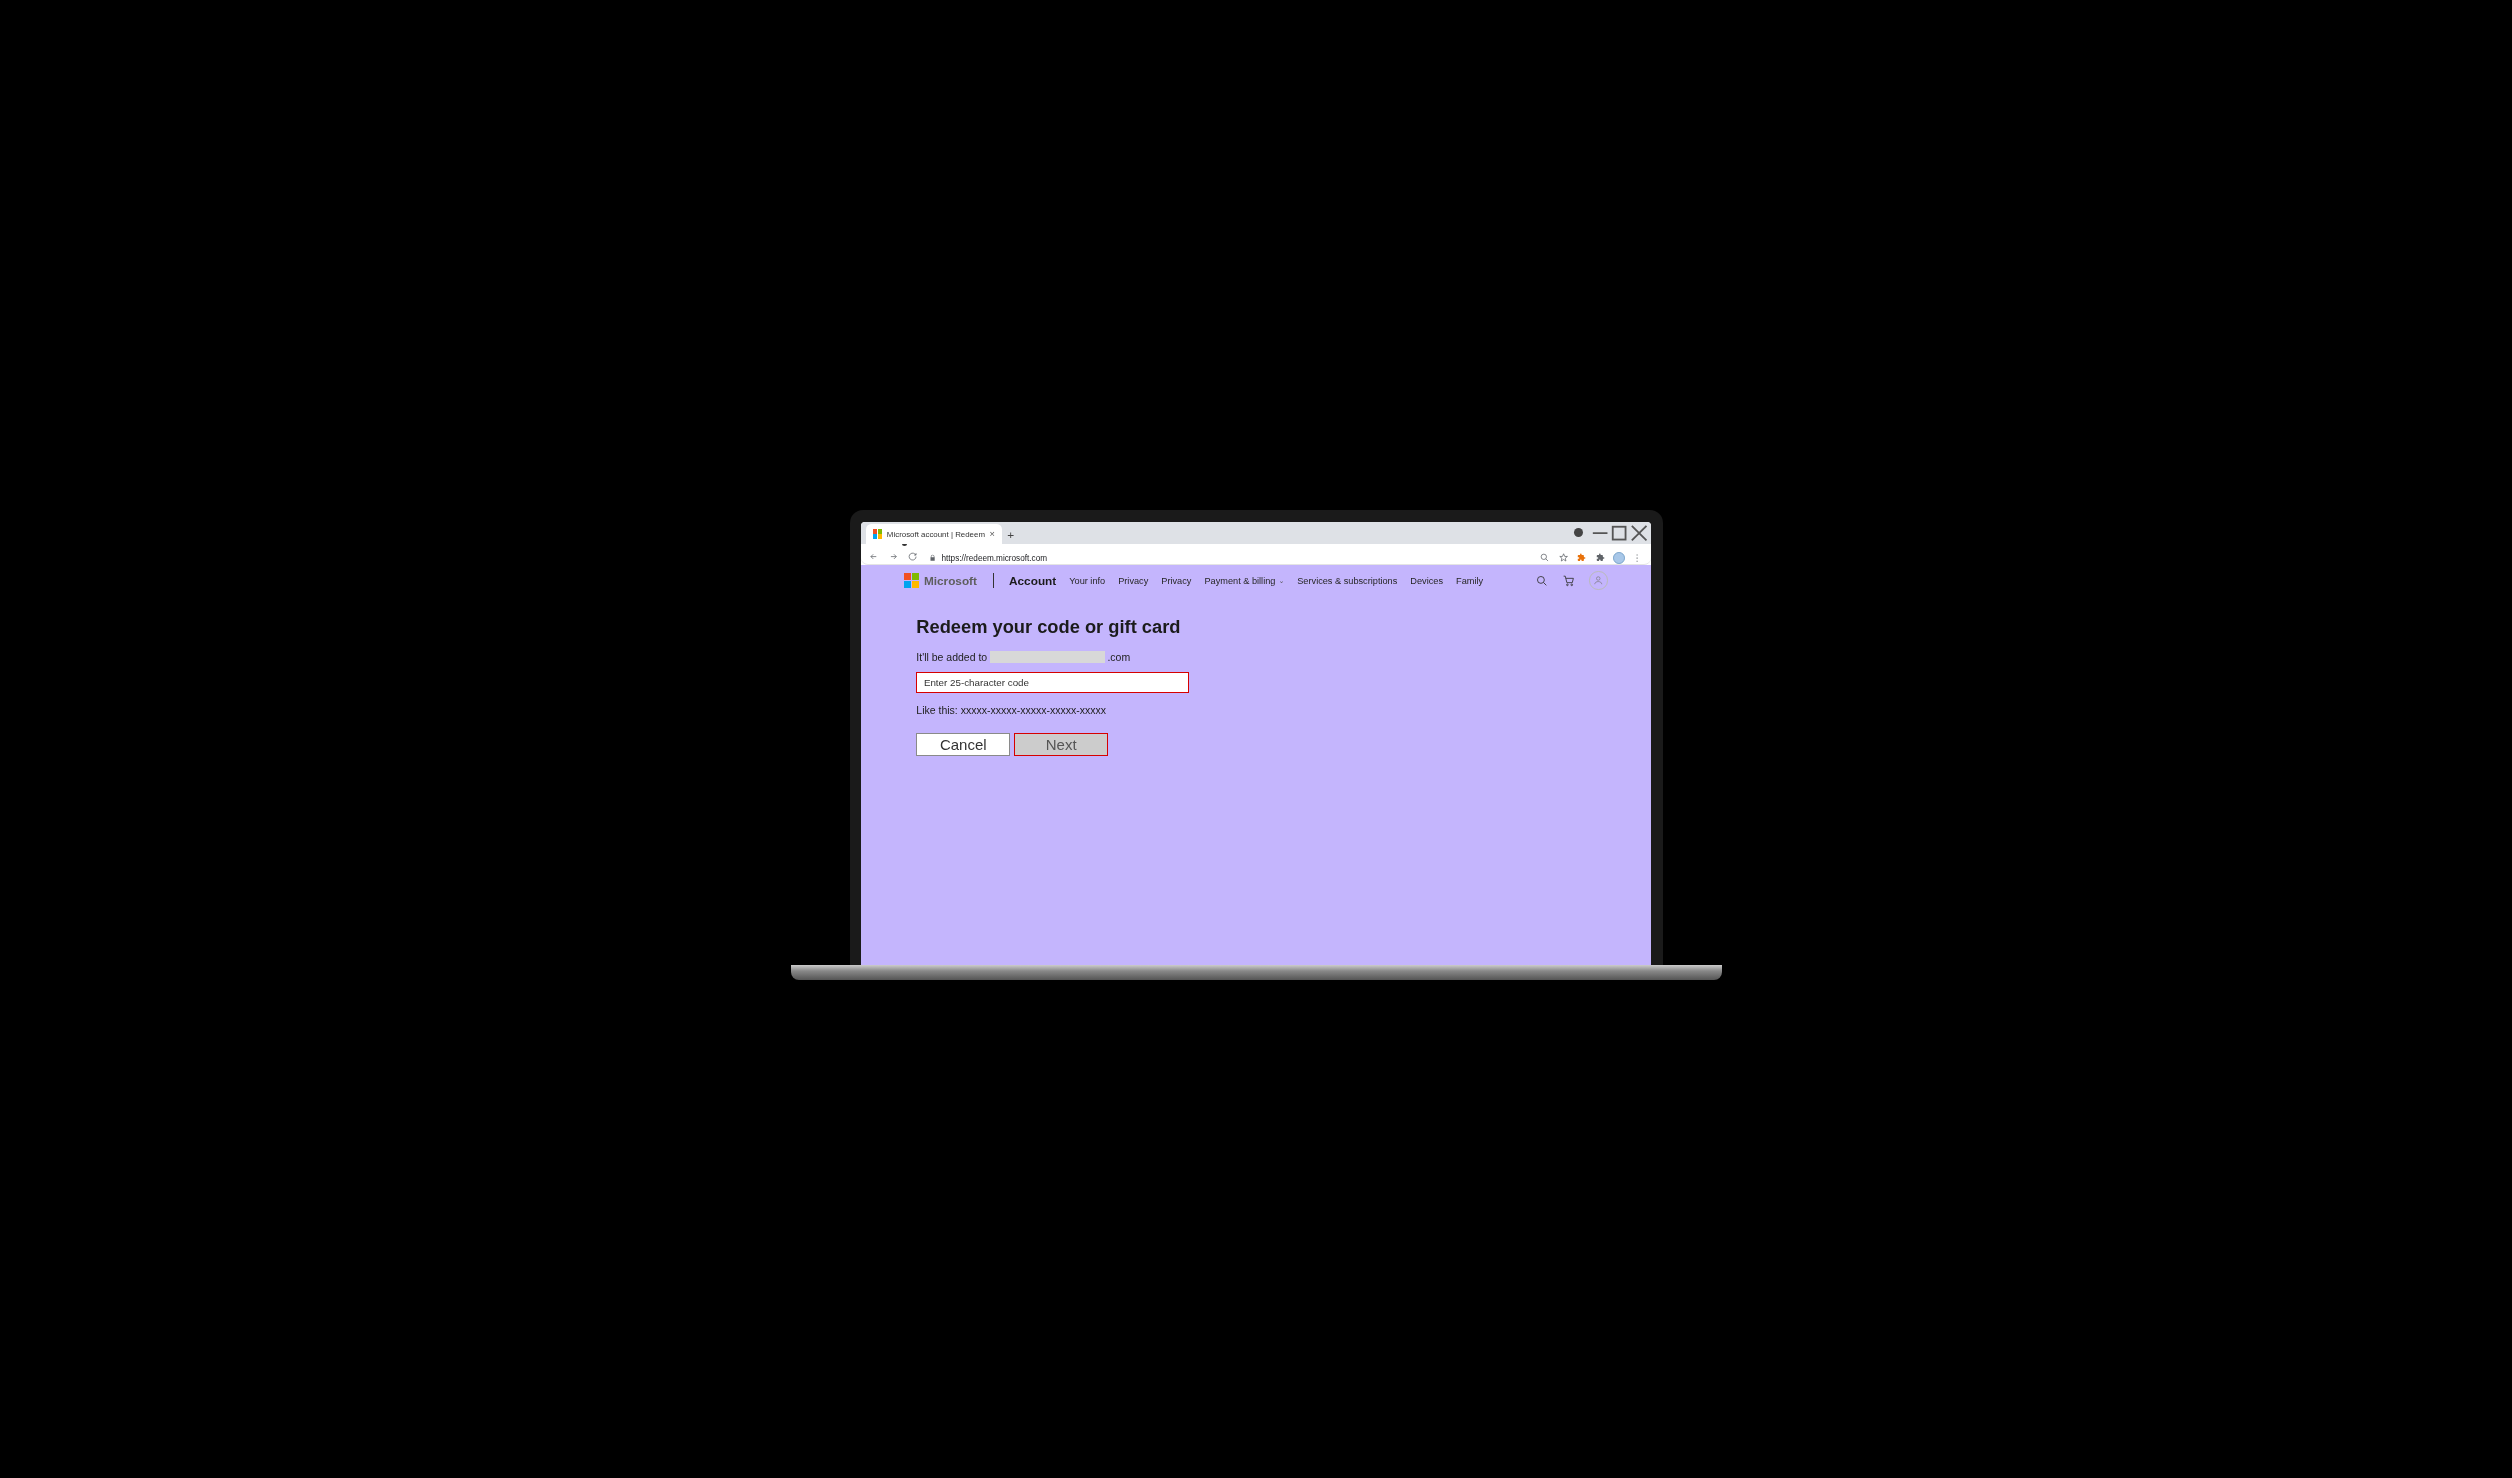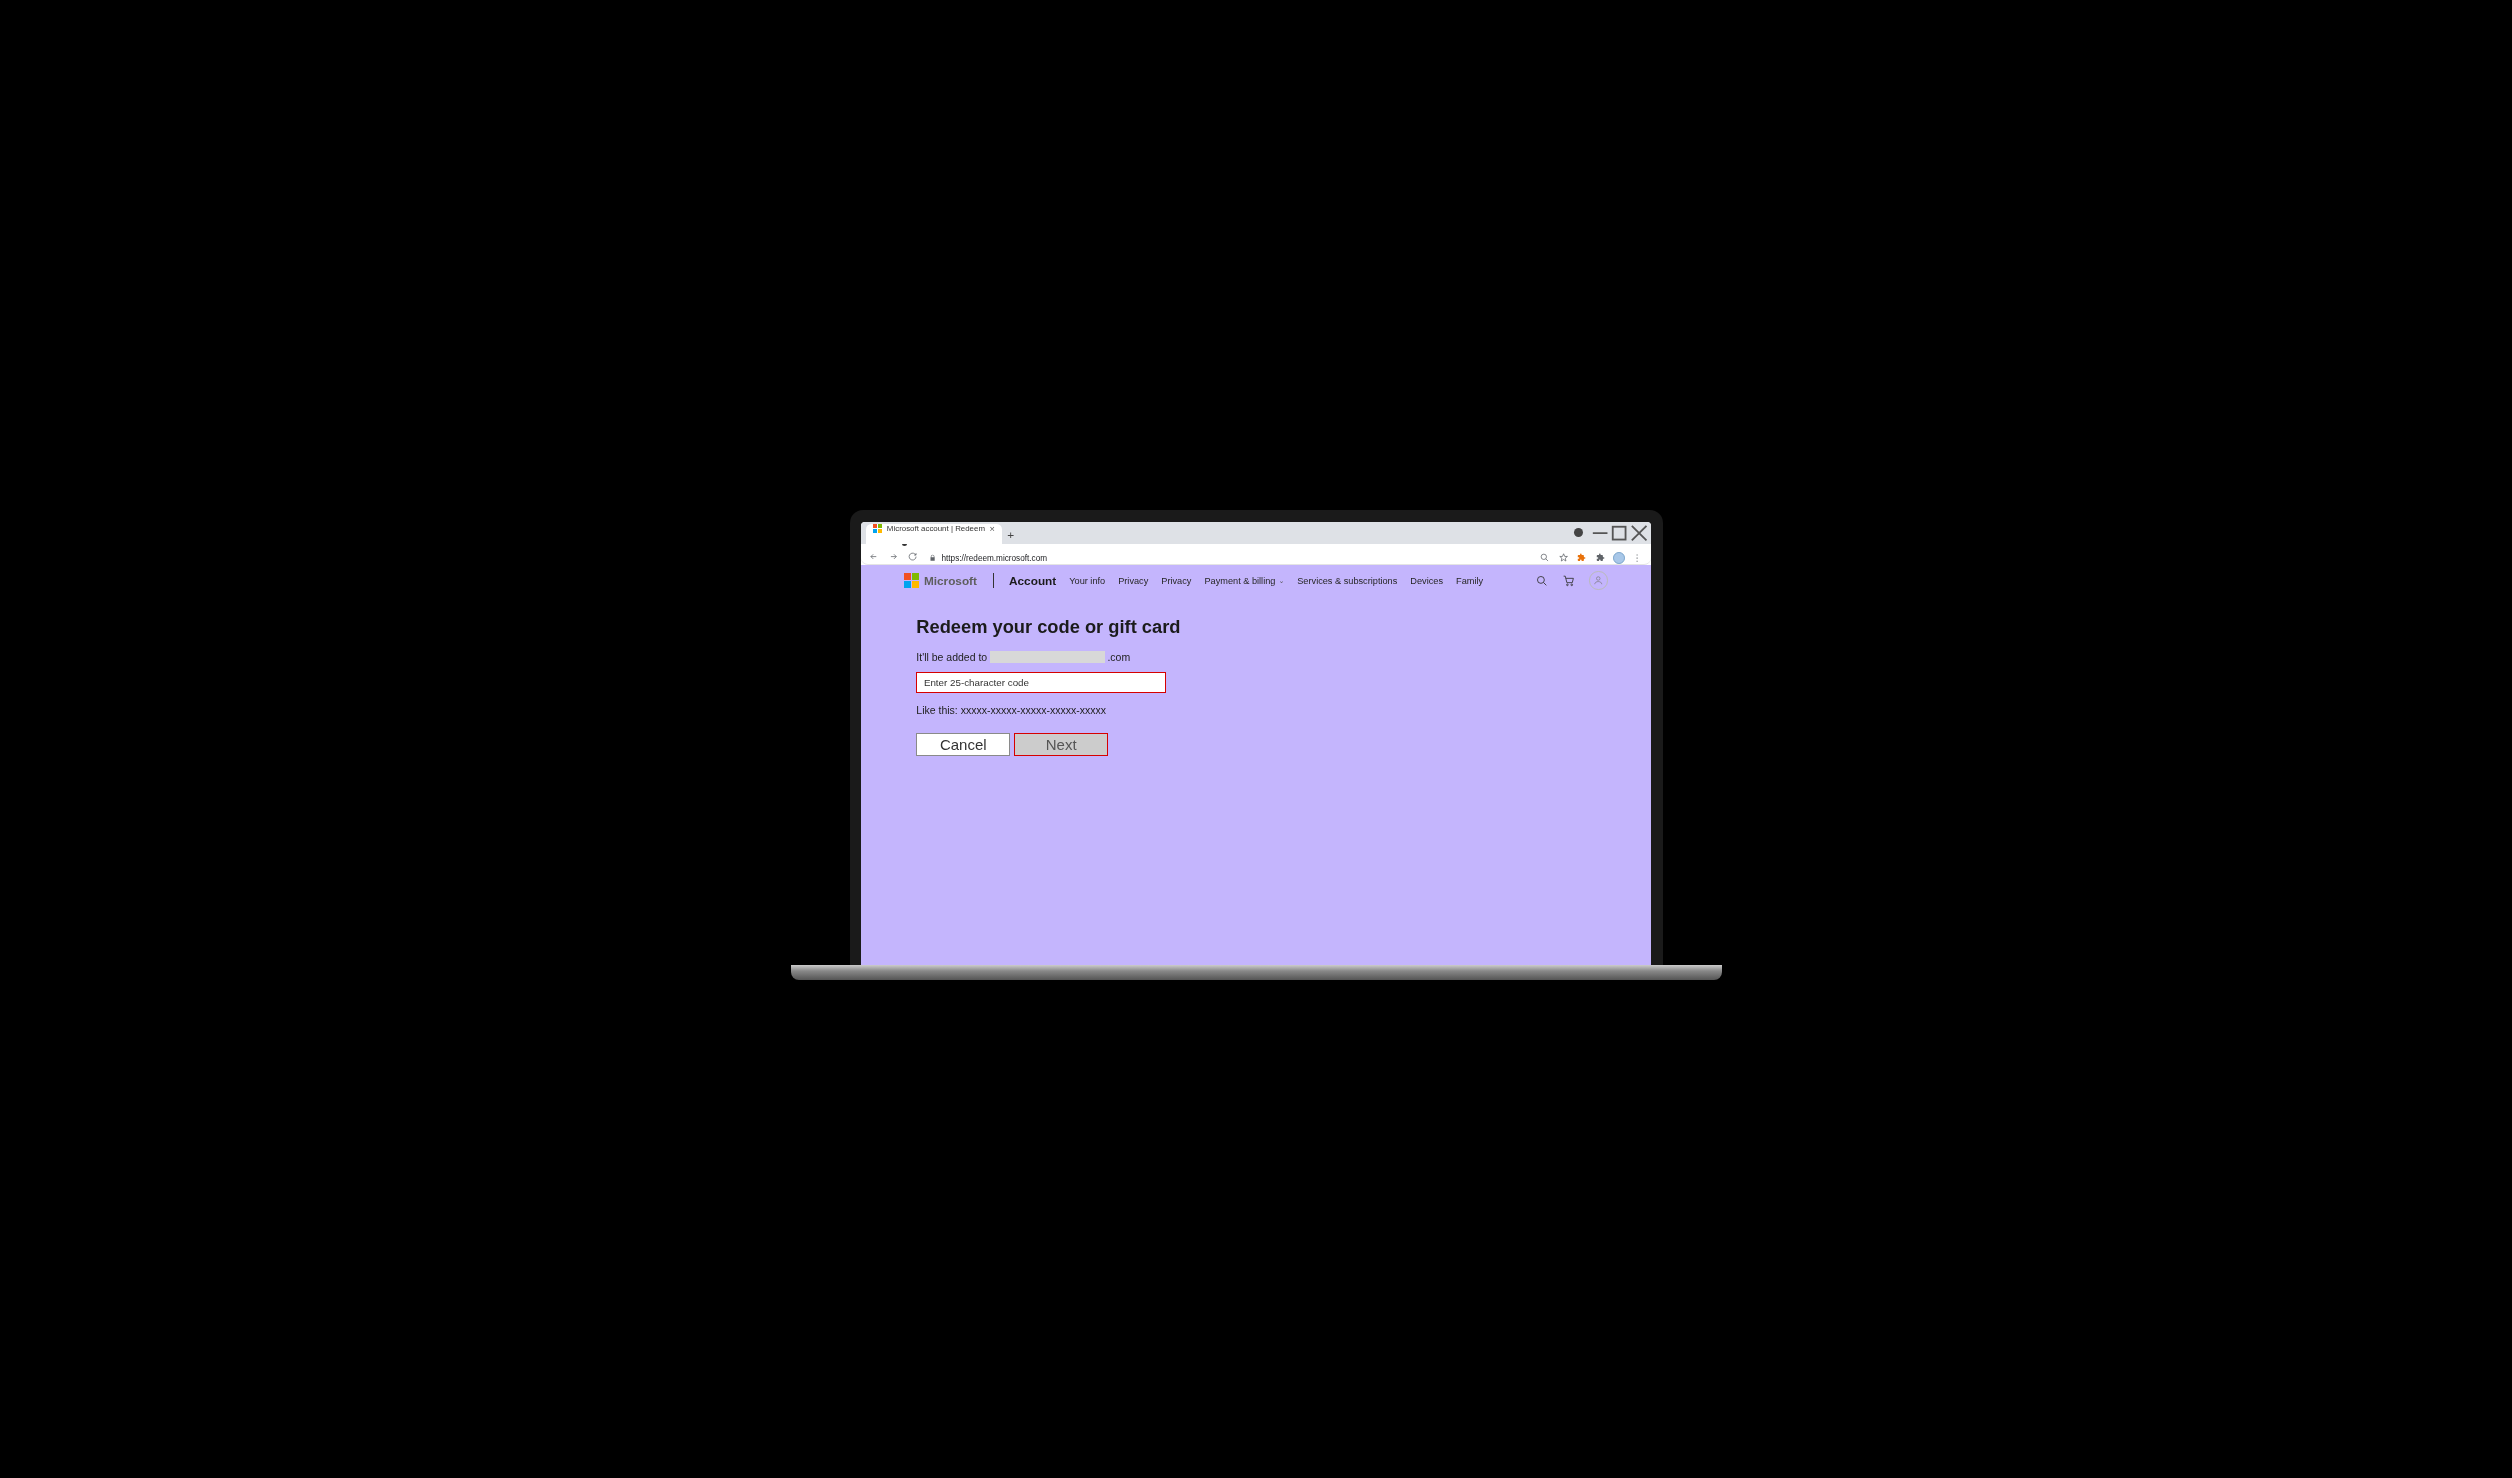--- a/index.html
+++ b/index.html
@@ -71,20 +71,21 @@
       align-items: flex-end;
       padding-left: 5.2px;
       position: relative;
     }
     .tab {
       background: #fff;
       height: 19.7px;
       border-radius: 5.2px 5.2px 0 0;
       padding: 0 6.6px;
       display: flex;
+      align-items: center;
       gap: 4.6px;
       font-size: 7.9px;
       color: #333;
       min-width: 92px;
       cursor: pointer;
     }
     .tab-favicon {
       width: 9.2px;
       height: 9.2px;
       display: grid;
@@ -297,21 +298,21 @@
       margin-bottom: 9.2px;
     }
     .redacted {
       display: inline-block;
       width: 115px;
       height: 11.8px;
       background: #d8d8d8;
       margin: 0 1.3px;
     }
     .code-input {
-      width: 250px;
+      width: 273px;
       height: 21px;
       padding: 2.6px 6.6px;
       font-size: 9.8px;
       color: #333;
       border: 1.6px solid #d60000;
       outline: none;
       font-family: inherit;
     }
     .code-input::placeholder { color: #333; }
     .hint {

